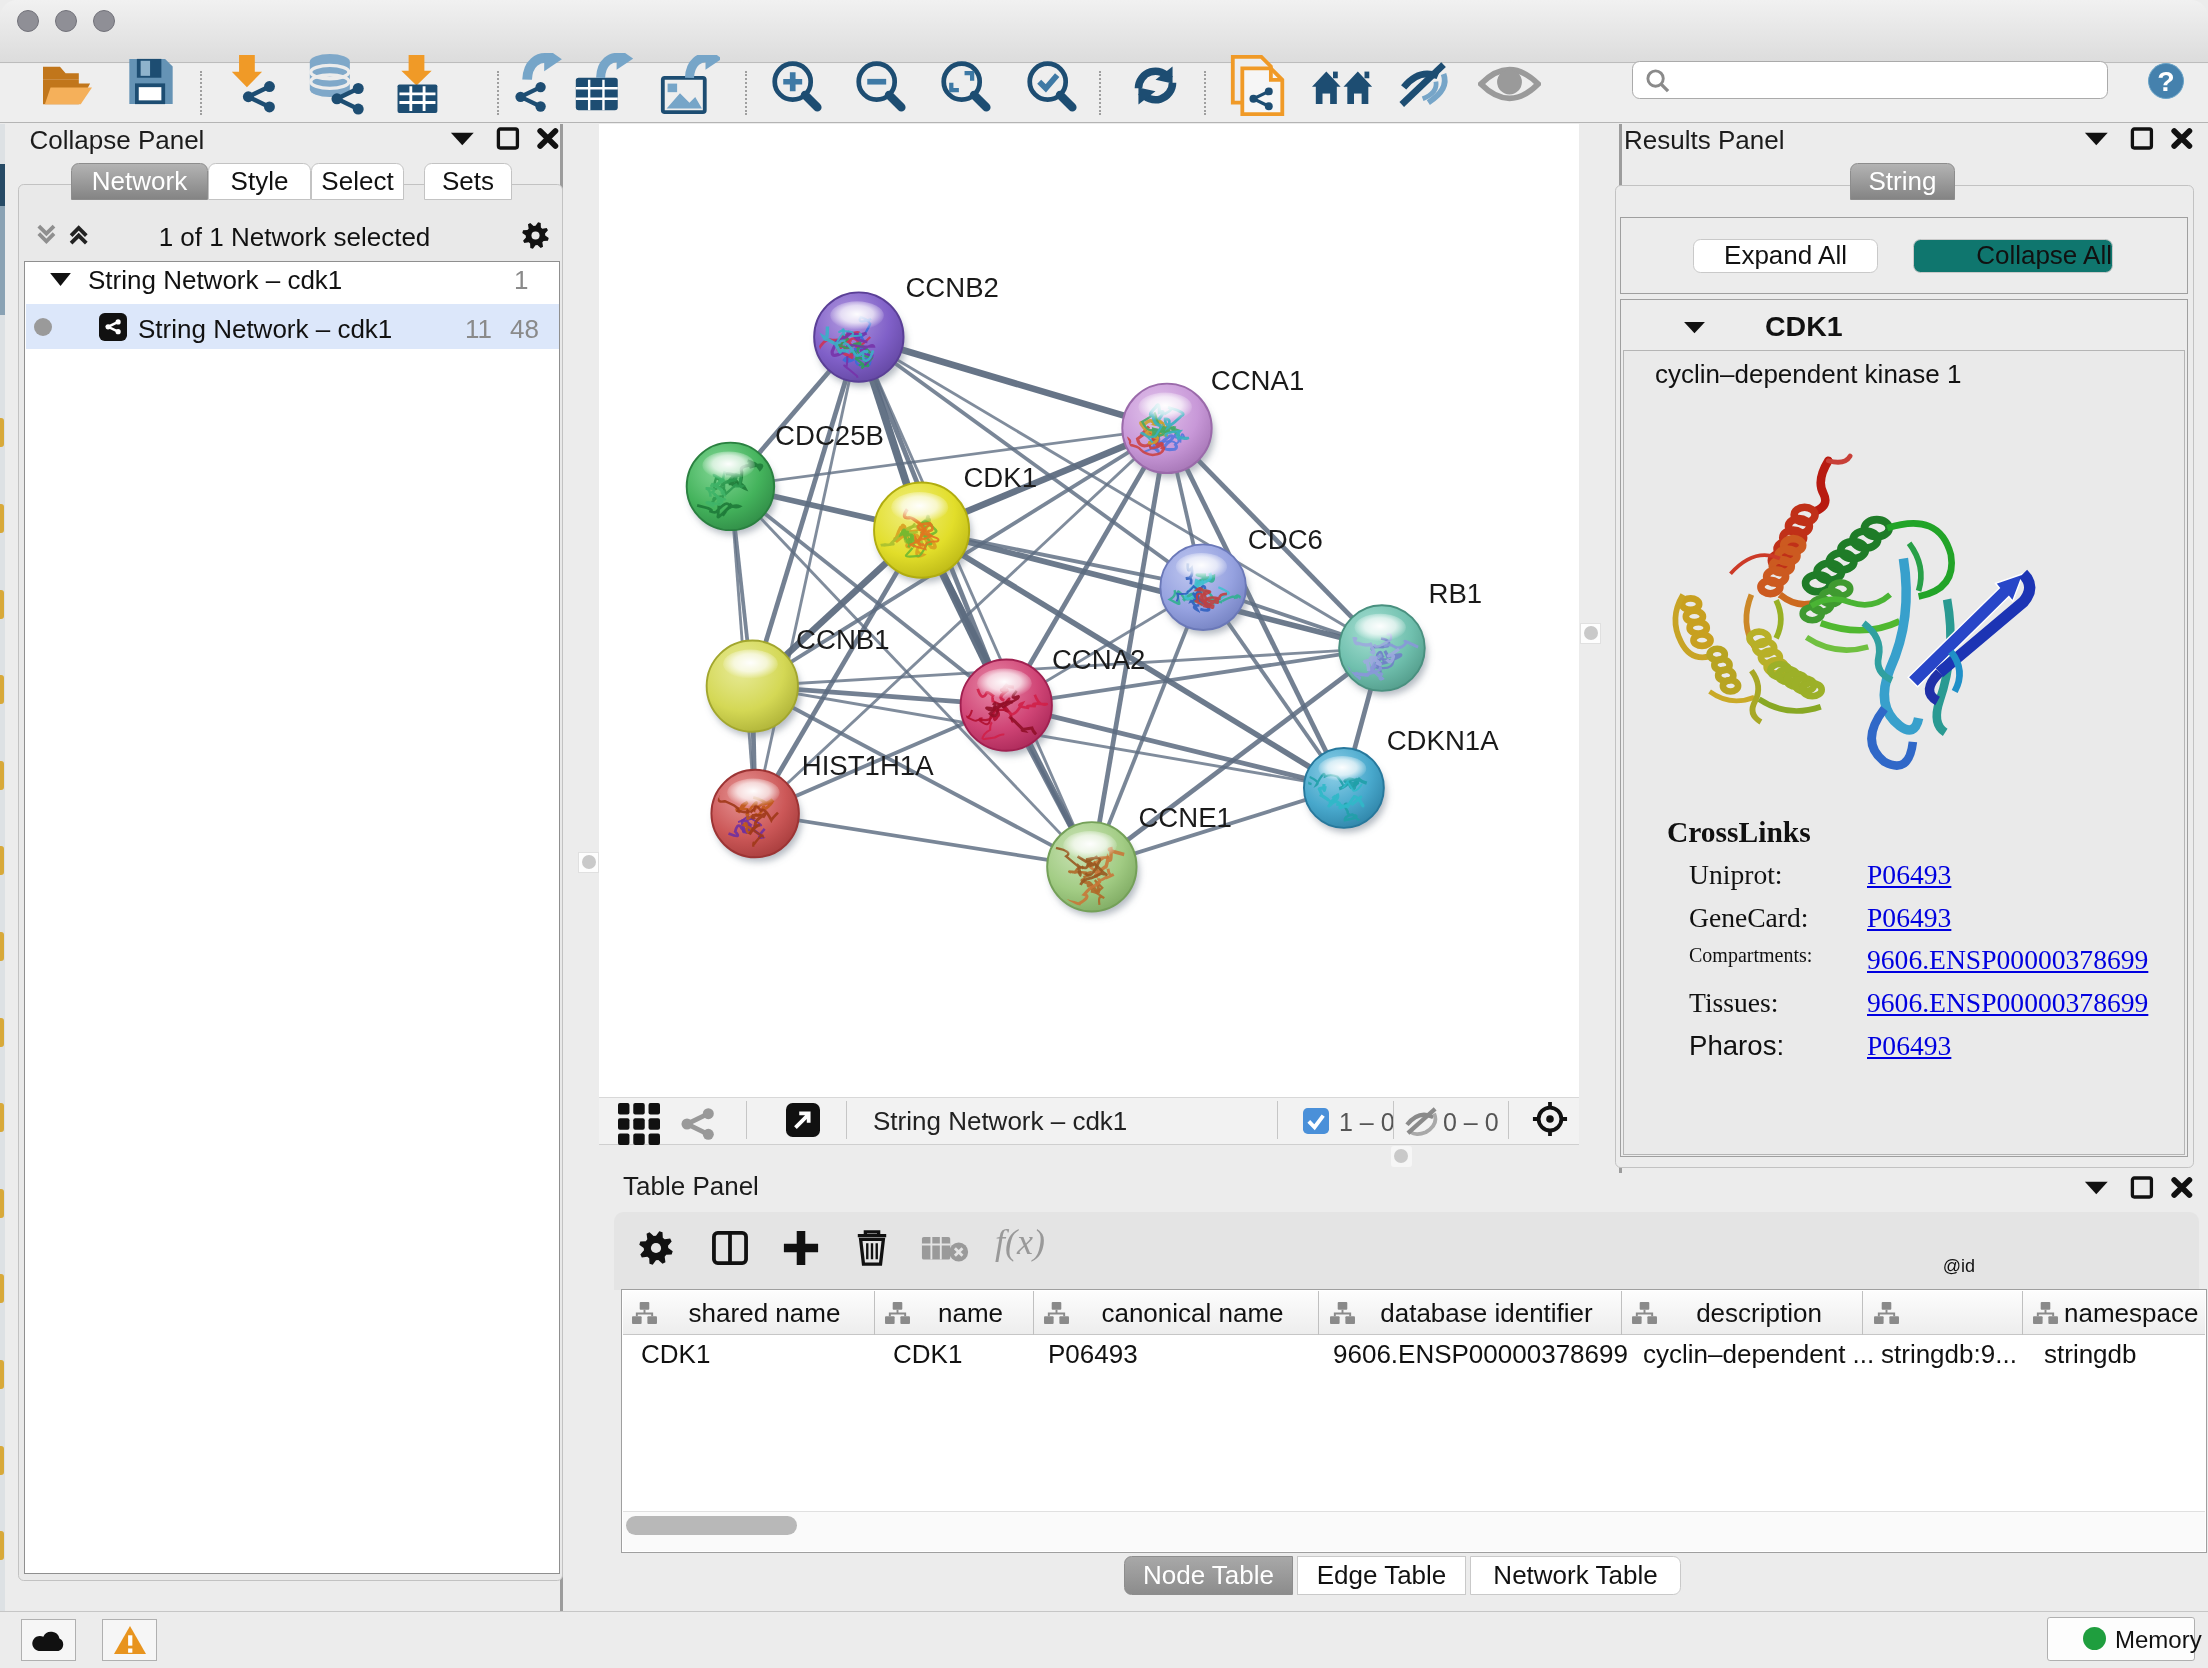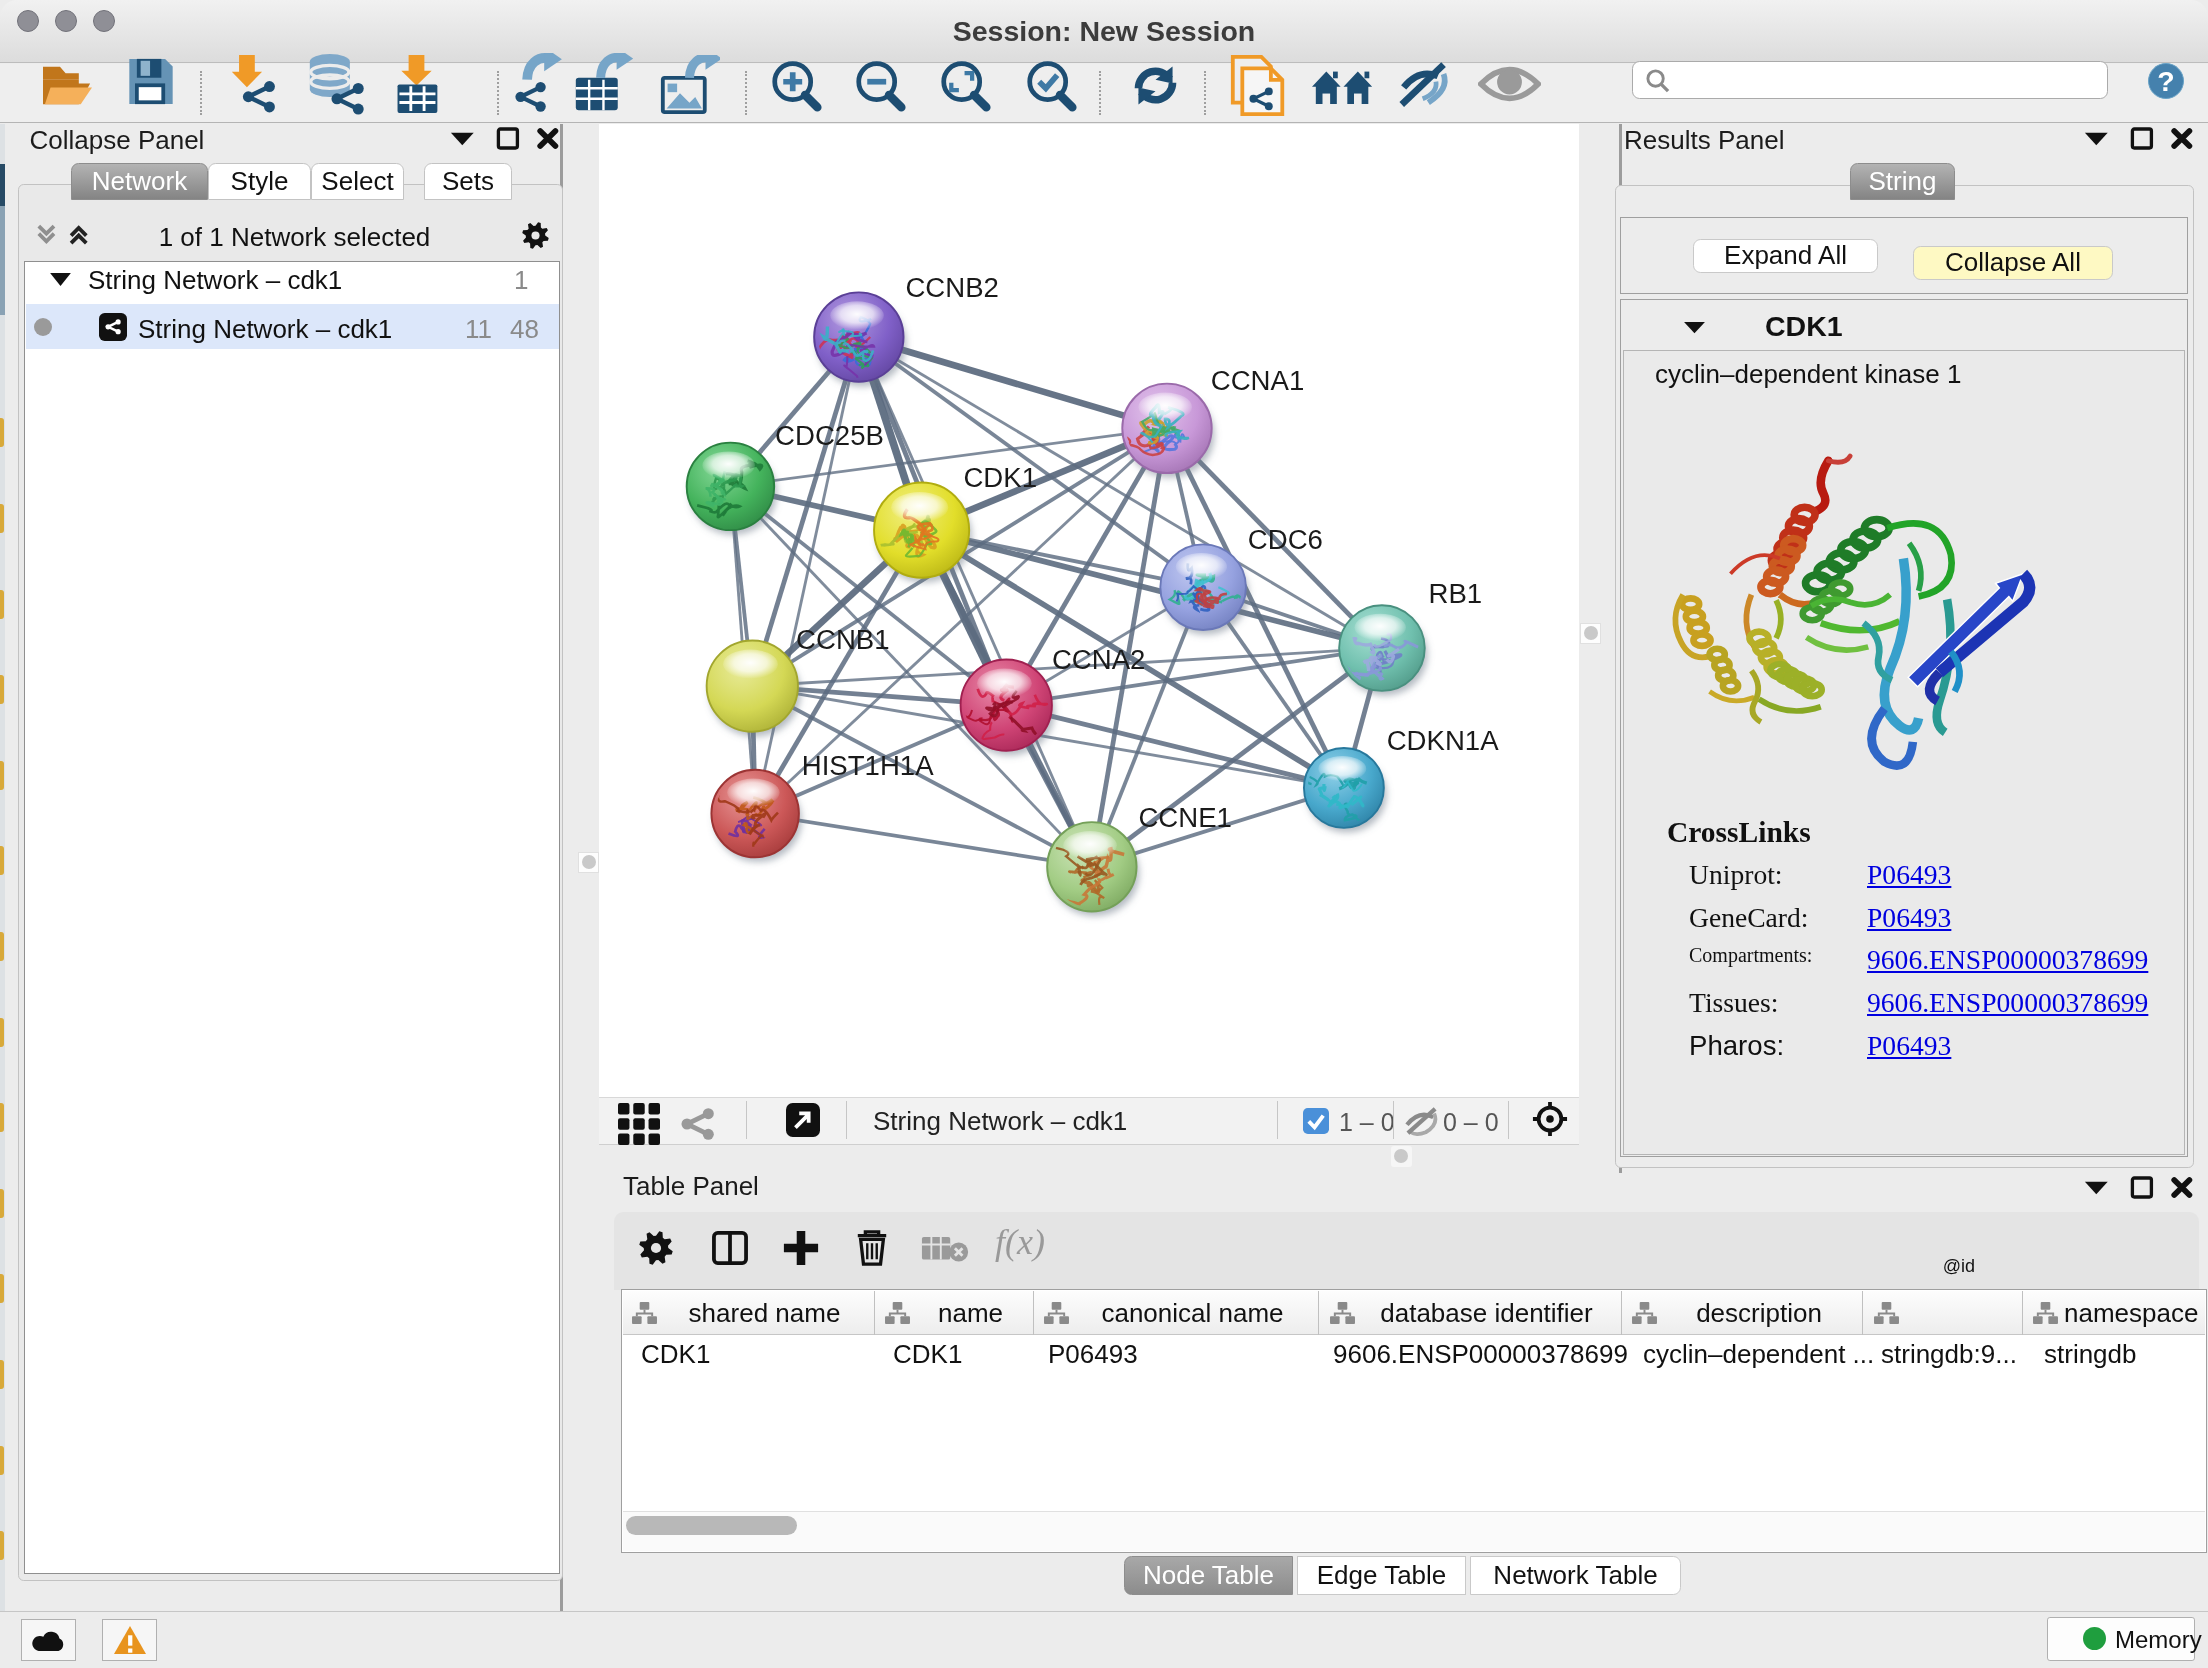--- a/index.html
+++ b/index.html
@@ -18,21 +18,20 @@
 svg{display:block}
 .tab{position:absolute;top:163px;height:37px;background:#fff;border:1px solid #c3c3c3;
 font-size:26px;color:#111;text-align:center;line-height:35px;border-radius:7.6px 7.6px 0 0;z-index:2}
 .tab.sel{background:linear-gradient(#b3b3b3,#848484);color:#fff;border-color:#8d8d8d}
 .link{color:#0000e0;text-decoration:underline}
 </style></head><body>
 <div class="titlebar">
 <div class="tl" style="left:17px"></div>
 <div class="tl" style="left:55px"></div>
 <div class="tl" style="left:93px"></div>
-<div class="title">Session: New Session</div>
 </div>
 <div class="toolbar"></div>
 <svg class="abs" style="left:41px;top:61px" width="53" height="49" viewBox="0 0 56 52">
     <path d="M2,6 L20,6 L26,13 L40,13 L40,20 L2,20 Z" fill="#c1761b"></path>
     <path d="M2,46 L2,20 L40,20 L40,24 L52,24 L40,46 Z" fill="#c1761b"></path>
     <path d="M10,28 L54,28 L42,46 L4,46 Z" fill="#f5b05a"></path>
   </svg>
 <svg class="abs" style="left:127px;top:57px" width="48" height="49" viewBox="0 0 50 52">
     <path d="M2,2 L40,2 L48,10 L48,50 L2,50 Z" fill="#6593b5"></path>
     <path d="M10,2 L10,22 L36,22 L36,2 Z" fill="#1d4d72"></path>
@@ -622,21 +621,21 @@
 <div class="abs panel-title" style="left:1624px;top:125px">Results Panel</div>
 <svg class="abs" style="left:2083px;top:127px" width="114" height="23" viewBox="0 0 120 24">
     <path d="M2,6 L26,6 L14,19 Z" fill="#111"></path>
     <rect x="52" y="2" width="20" height="20" rx="2" fill="none" stroke="#111" stroke-width="3.5"></rect>
     <path d="M96,4 L112,20 M112,4 L96,20" stroke="#111" stroke-width="6" stroke-linecap="round"></path>
   </svg>
 <div class="abs" style="left:1850px;top:163px;width:105px;height:37px;z-index:2;background:linear-gradient(#b3b3b3,#848484);border:1px solid #8d8d8d;border-radius:7.6px 7.6px 0 0;font-size:26px;color:#fff;text-align:center;line-height:35px">String</div>
 <div class="abs" style="left:1615px;top:185px;width:579px;height:983px;background:#ececec;border:1px solid #c2c2c2;border-radius:5.7px"></div>
 <div class="abs" style="left:1620px;top:217px;width:568px;height:77px;background:#ececec;border:1.9px solid #9f9f9f"></div>
 <div class="abs" style="left:1693px;top:239px;width:185px;height:34px;line-height:31px;background:#fff;border:1.9px solid #c9c9c9;border-radius:7.6px;font-size:26px;color:#111;text-align:center;">Expand All</div>
-<div class="abs" style="left:1913px;top:246px;width:200px;height:34px;line-height:31px;background:#fef9c3;border:1.9px solid #c9c9c9;border-radius:7.6px;font-size:26px;color:#111;text-align:center;">Collapse All</div>
+<div class="abs" style="left:1913px;top:239px;width:200px;height:34px;line-height:31px;background:#0f766e;border:1.9px solid #c9c9c9;border-radius:7.6px;font-size:26px;color:#111;text-align:right;">Collapse All</div>
 <div class="abs" style="left:1620px;top:299px;width:568px;height:858px;background:#ececec;border:1.9px solid #9f9f9f"></div>
 <svg class="abs" style="left:1683px;top:321px" width="23" height="13.3" viewBox="0 0 24 14">
     <path d="M1,1 L23,1 L12,13 Z" fill="#111"></path>
   </svg>
 <div class="abs" style="left:1765px;top:310px;font-size:28.5px;font-weight:bold;color:#111">CDK1</div>
 <div class="abs" style="left:1623px;top:350px;width:562px;height:805px;background:#eaeaea;border:1px solid #b5b5b5"></div>
 <div class="abs" style="left:1655px;top:359px;font-size:26px;color:#111">cyclin–dependent kinase 1</div>
 <svg class="abs" style="left:1664px;top:452px" width="380" height="328" viewBox="0 0 400 345">
     <path d="M173,9 Q160,30 168,44 Q174,56 160,62" fill="none" stroke="#b81a10" stroke-width="9" stroke-linecap="round"></path>
     <path d="M173,9 Q190,14 196,4" fill="none" stroke="#c84038" stroke-width="5" stroke-linecap="round"></path>

